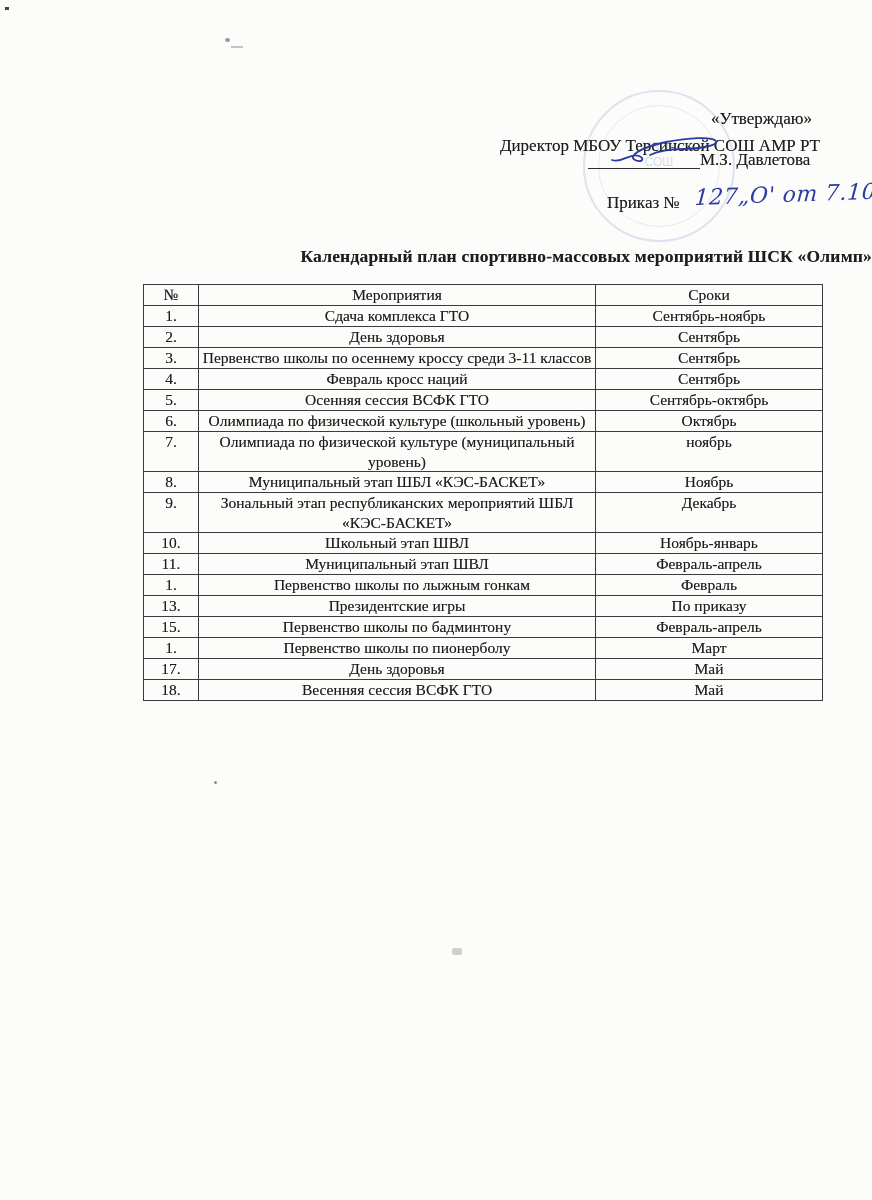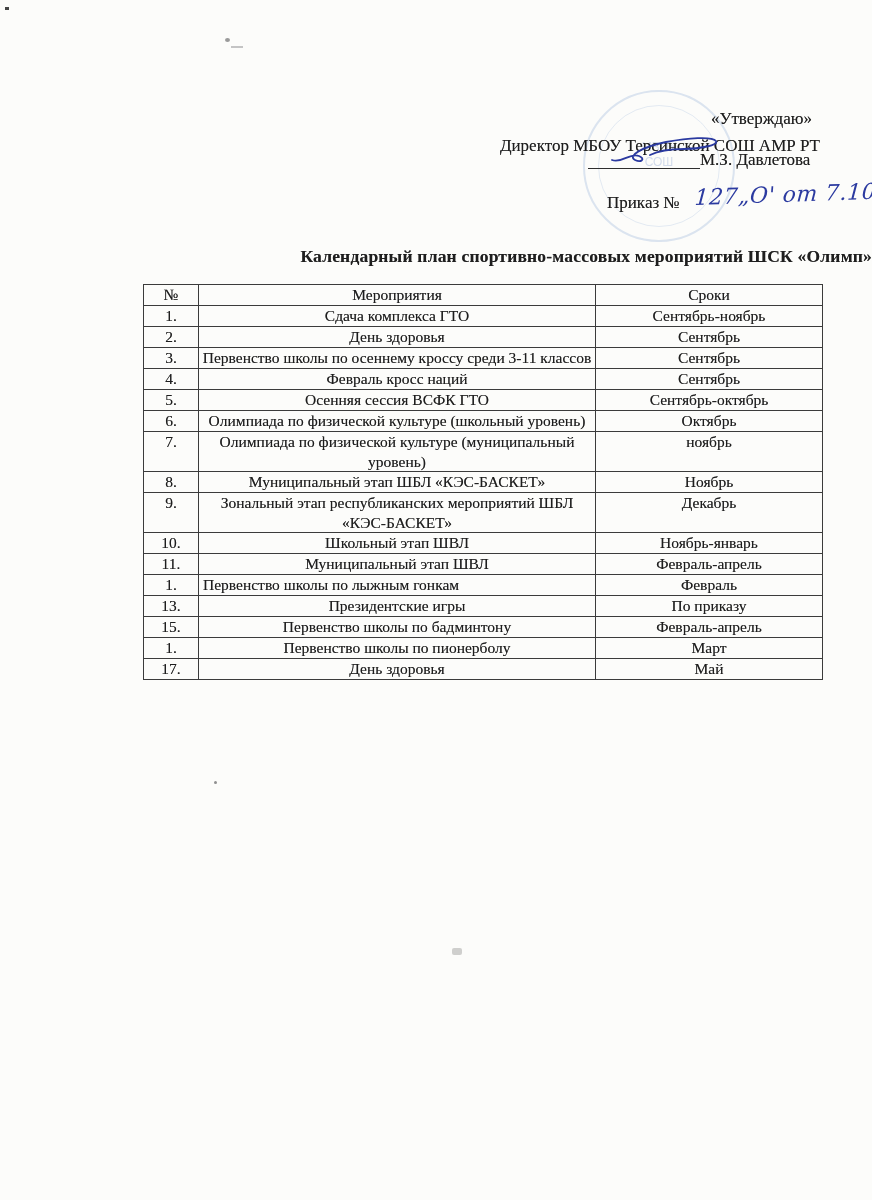--- a/index.html
+++ b/index.html
@@ -134,21 +134,21 @@
   table.plan td, table.plan th {
     border: 1.6px solid #3b3b3b;
     padding: 0 3px;
     line-height: 19.5px;
     vertical-align: top;
     text-align: center;
     font-weight: 400;
     height: 20px;
     overflow: hidden;
   }
-  table.plan td.left { text-align: left; padding-left: 4px; }
+  table.plan td.left { text-align: center; padding-left: 13px; }
 
   
   .speck { position: absolute; background: #444; }
   .speck.a1 { left: 5px; top: 7px; width: 4px; height: 3px; }
   .speck.a2 { left: 225px; top: 38px; width: 5px; height: 4px; background: #9a9a9a; border-radius: 50%; }
   .speck.a2b { left: 231px; top: 46px; width: 12px; height: 1.5px; background: #c4c4c4; }
   .speck.a3 { left: 452px; top: 948px; width: 10px; height: 7px; background: #cfcfcd; border-radius: 2px; filter: blur(0.5px); }
   .speck.a4 { left: 214px; top: 781px; width: 3px; height: 3px; background: #8f8f8f; border-radius: 50%; }
 </style>
 </head>
@@ -268,20 +268,25 @@
     <tr>
       <td>1.</td>
       <td>Первенство школы по пионерболу</td>
       <td>Март</td>
     </tr>
     <tr>
       <td>17.</td>
       <td>День здоровья</td>
       <td>Май</td>
     </tr>
+    <tr>
+      <td>18.</td>
+      <td>Весенняя сессия ВСФК ГТО</td>
+      <td>Май</td>
+    </tr>
   </tbody>
     </table>
 
   <div class="speck a1"></div>
   <div class="speck a2"></div>
   <div class="speck a2b"></div>
   <div class="speck a3"></div>
   <div class="speck a4"></div>
 
 </div>

